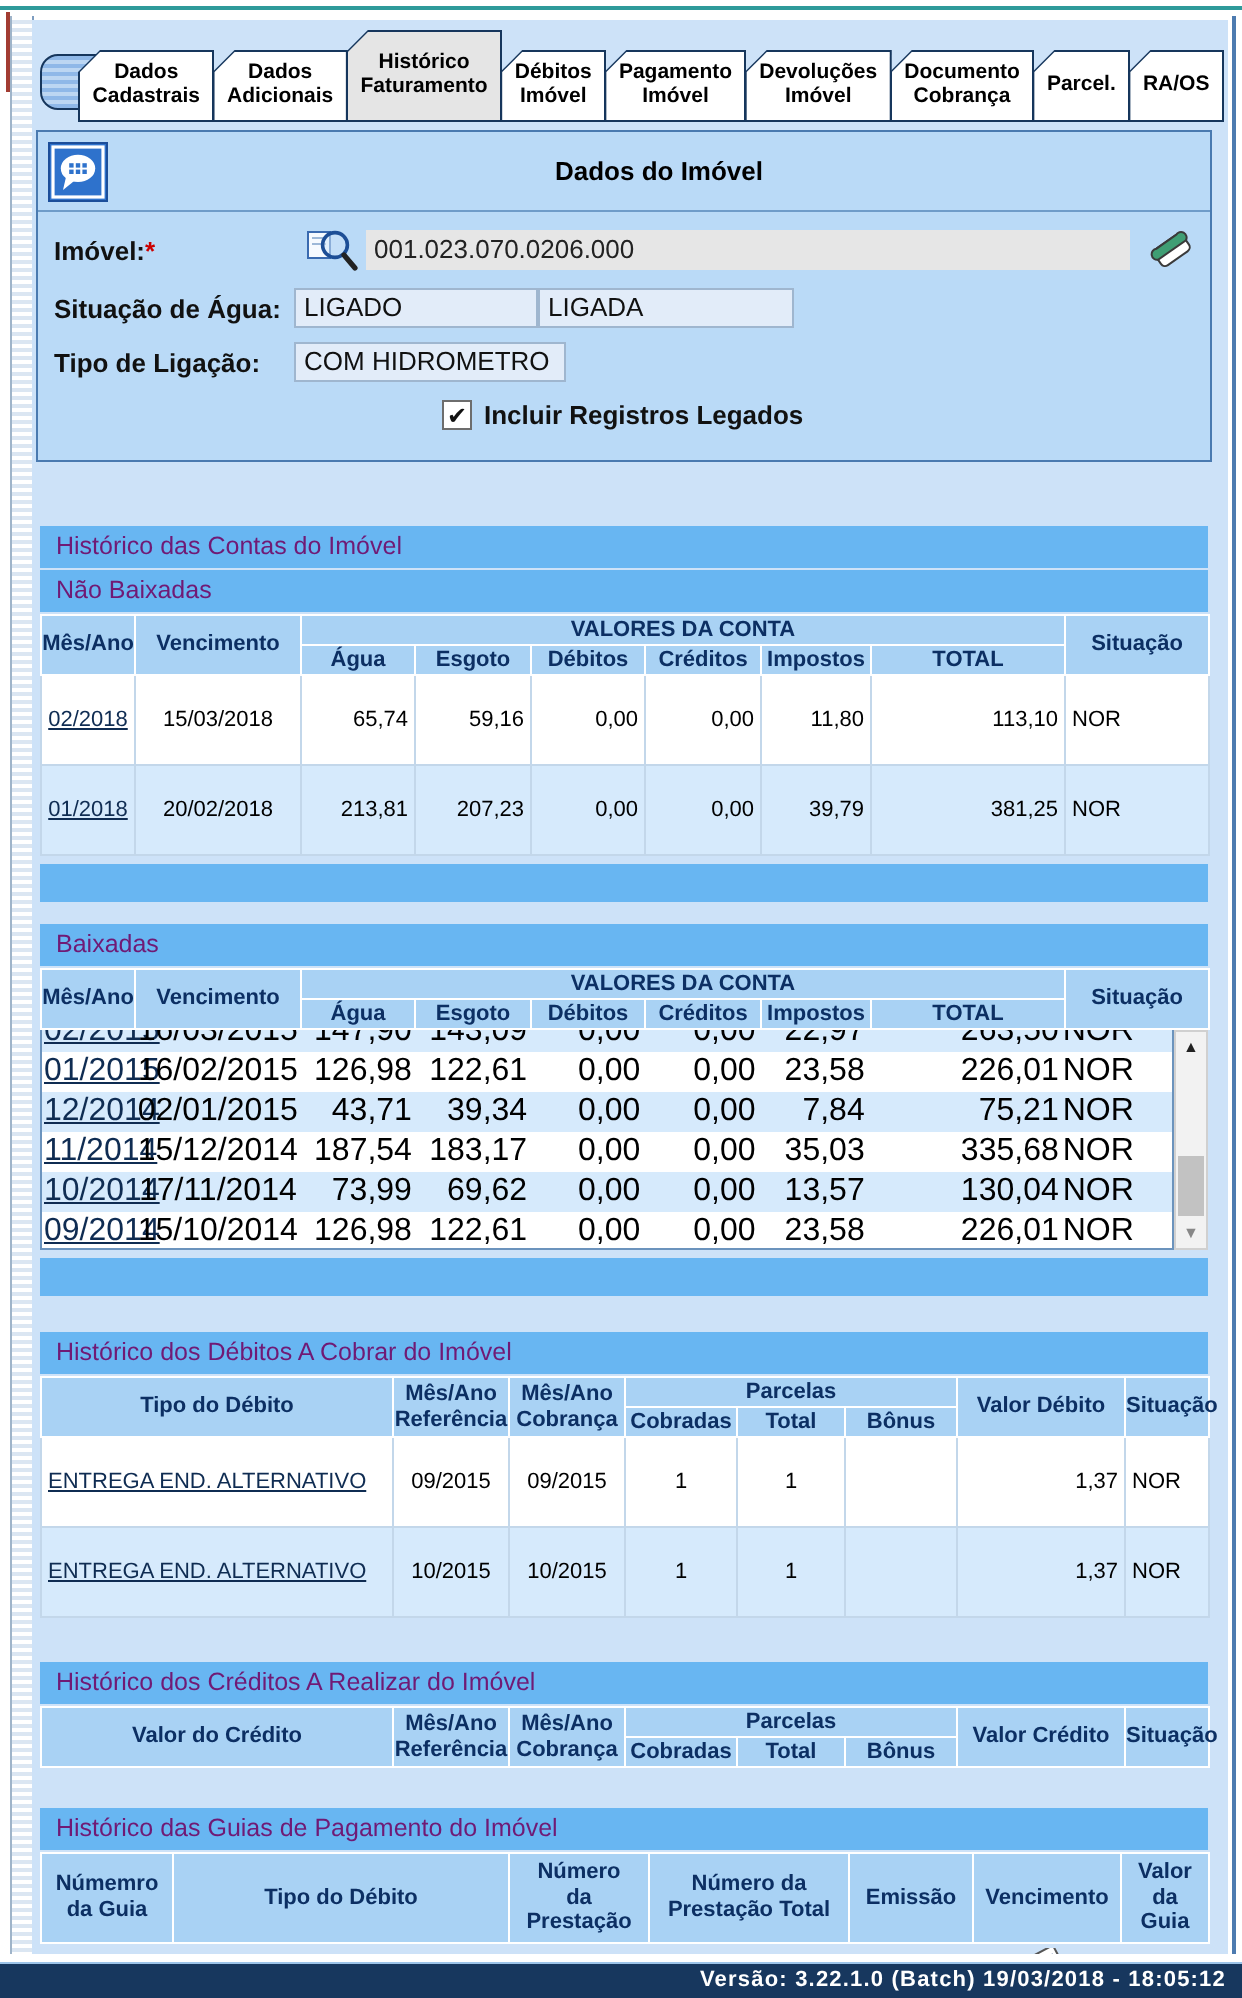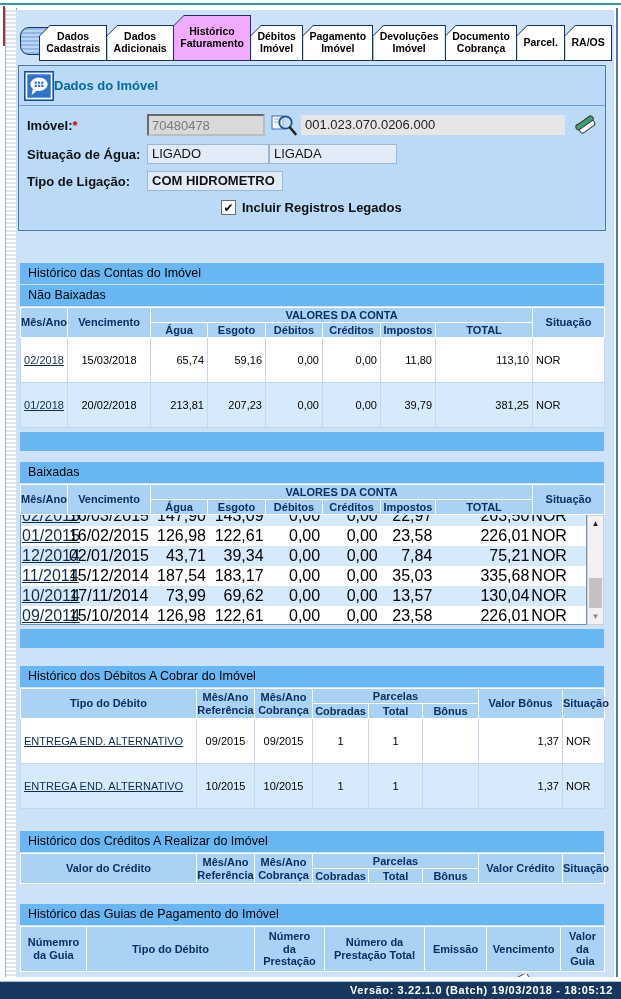--- a/index.html
+++ b/index.html
@@ -20,43 +20,43 @@
   .tabbar{position:relative;height:46px;margin:5px 2px 0 24px;display:flex;align-items:flex-end;z-index:1;}
   .spine{position:absolute;left:-20px;top:12px;width:34px;height:26px;z-index:0;
          background:repeating-linear-gradient(180deg,#8fb8e8 0 2px,#bcd6f2 2px 4px);
          border:1px solid #16365c;border-radius:9px 0 0 9px;}
   .tab{position:relative;height:34px;flex:1 1 auto;margin-left:-1px;background:#16365c;
        clip-path:polygon(11px 0,100% 0,100% 100%,0 100%,0 11px);padding:1px;display:flex;cursor:pointer;z-index:1;}
   .tab.tall{height:44px;}
   .tab-inner{flex:1;background:#ffffff;clip-path:polygon(10px 0,100% 0,100% 100%,0 100%,0 10px);
              display:flex;align-items:center;justify-content:center;text-align:center;
              font-size:10.5px;font-weight:bold;color:#000;line-height:1.12;padding:1px 2px;white-space:pre-line;}
-  .tab.active .tab-inner{background:#f0abfc;}
+  .tab.active .tab-inner{background:#e5e5e5;}
   
   .panel{margin:4px 8px 0 2px;background:#badaf7;border:1px solid #4a7ab0;height:166px;box-sizing:border-box;}
   .panel-title{position:relative;height:39px;border-bottom:1px solid #6f9cc9;display:flex;align-items:center;}
-  .panel-title-text{flex:1;font-size:13px;font-weight:bold;color:#0369a1;}
+  .panel-title-text{flex:1;text-align:center;font-size:13px;font-weight:bold;color:#000000;}
   .help-btn{margin-left:5px;width:30px;height:30px;cursor:pointer;}
   .frm{font-size:13px;color:#111;}
   .frow{display:flex;align-items:center;margin-top:7px;}
   .flabel{font-weight:bold;width:128px;padding-left:8px;box-sizing:border-box;}
   .req{color:#cc0000;font-weight:bold;}
   .gray-input{width:108px;height:18px;background:#d9d9d9;border:2px inset #bdbdbd;color:#7a7a7a;
               font-size:13px;font-family:inherit;padding:0 3px;}
   .inscr{flex:1;height:18px;background:#e6e6e6;font-size:13px;color:#222;line-height:18px;padding:1px 4px;margin-right:10px;}
   .rofield{height:18px;background:#e2ecf9;border:1px solid #9fb6cf;font-size:13px;line-height:18px;padding:0 4px;box-sizing:content-box;}
   .w116{width:112px;} .w123{width:118px;}
   .lbl2{font-weight:bold;width:96px;line-height:1.15;}
   .cbrow{margin-top:9px;padding-left:202px;display:flex;align-items:center;}
   .cb{width:13px;height:13px;background:#fff;border:1px solid #6d6d6d;display:inline-flex;align-items:center;justify-content:center;
       font-size:12px;font-weight:bold;color:#111;cursor:pointer;line-height:1;}
   .cblabel{font-weight:bold;margin-left:6px;font-size:13px;}
   
   .sec{margin:0 10px 0 4px;}
-  .sec-bar{height:21px;background:#68b6f2;color:#000000;font-size:12.5px;line-height:21px;padding-left:8px;margin-bottom:1px;}
+  .sec-bar{height:21px;background:#68b6f2;color:#701a75;font-size:12.5px;line-height:21px;padding-left:8px;margin-bottom:1px;}
   table{border-collapse:collapse;table-layout:fixed;}
   .tbl{width:584px;}
   .tbl th{background:#a9d2f4;color:#0c2f63;font-size:11px;font-weight:bold;border:1px solid #ffffff;
           padding:0;height:14px;white-space:pre-line;line-height:1.15;}
   .tbl td{font-size:11px;color:#000;height:16px;padding:14px 3px;border:1px solid #c3d7ea;overflow:hidden;white-space:nowrap;}
   tr.row-w td{background:#ffffff;}
   tr.row-b td{background:#d6eafc;}
   .tnum{text-align:right;} .tctr{text-align:center;} .tlft{text-align:left;}
   a.cell-link{color:#0f2c52;text-decoration:underline;cursor:pointer;}
   .strip{height:19px;background:#68b6f2;margin-top:4px;width:584px;}
@@ -141,21 +141,20 @@
           <rect x="10.6" y="13.8" width="2.2" height="2.2" fill="#2e72cc"></rect>
             <rect x="13.9" y="13.8" width="2.2" height="2.2" fill="#2e72cc"></rect>
             <rect x="17.2" y="13.8" width="2.2" height="2.2" fill="#2e72cc"></rect>
         </svg>
       </span>
       <span class="panel-title-text">Dados do Imóvel</span>
     </div>
 
     <div class="frow">
       <span class="flabel"><span>Imóvel:</span><span class="req">*</span></span>
-      <input class="gray-input" type="text" value="70480478" style="">
       <span style="margin:0 4px 0 6px;">
         <svg width="26" height="24" viewBox="0 0 26 24">
           <rect x="1" y="3" width="11" height="13" fill="#f6faff" stroke="#3a6ab0"></rect>
           <line x1="3" y1="6" x2="10" y2="6" stroke="#9db8d8"></line>
             <line x1="3" y1="9" x2="10" y2="9" stroke="#9db8d8"></line>
           <circle cx="14.5" cy="9.5" r="6.2" fill="rgba(205,228,250,0.55)" stroke="#1d4e96" stroke-width="1.8"></circle>
           <line x1="19" y1="14.5" x2="24.5" y2="21" stroke="#222222" stroke-width="2.6" stroke-linecap="round"></line>
         </svg>
       </span>
       <span class="inscr">001.023.070.0206.000</span>
@@ -170,21 +169,21 @@
     </div>
 
     <div class="frow">
       <span class="flabel">Situação de Água:</span>
       <span class="rofield w116">LIGADO</span>
       <span class="rofield w123">LIGADA</span>
     </div>
 
     <div class="frow">
       <span class="flabel">Tipo de Ligação:</span>
-      <span class="rofield" style="width:126px;font-weight:bold;">COM HIDROMETRO</span>
+      <span class="rofield" style="width:126px;">COM HIDROMETRO</span>
     </div>
 
     <div class="cbrow">
       <span class="cb">
           <span>✔</span>
         </span>
       <span class="cblabel">Incluir Registros Legados</span>
     </div>
   </div>
 
@@ -386,21 +385,21 @@
           <col style="width:42px">
         </colgroup>
       <thead>
         <tr>
           <th rowspan="2">Tipo do Débito</th>
           <th rowspan="2">Mês/Ano
 Referência</th>
           <th rowspan="2">Mês/Ano
 Cobrança</th>
           <th colspan="3">Parcelas</th>
-          <th rowspan="2">Valor Bônus</th>
+          <th rowspan="2">Valor Débito</th>
           <th rowspan="2">Situação</th>
         </tr>
         <tr>
           <th>Cobradas</th>
           <th>Total</th>
           <th>Bônus</th>
         </tr>
       </thead>
       <tbody class="databorder">
         <tr class="row-w">

